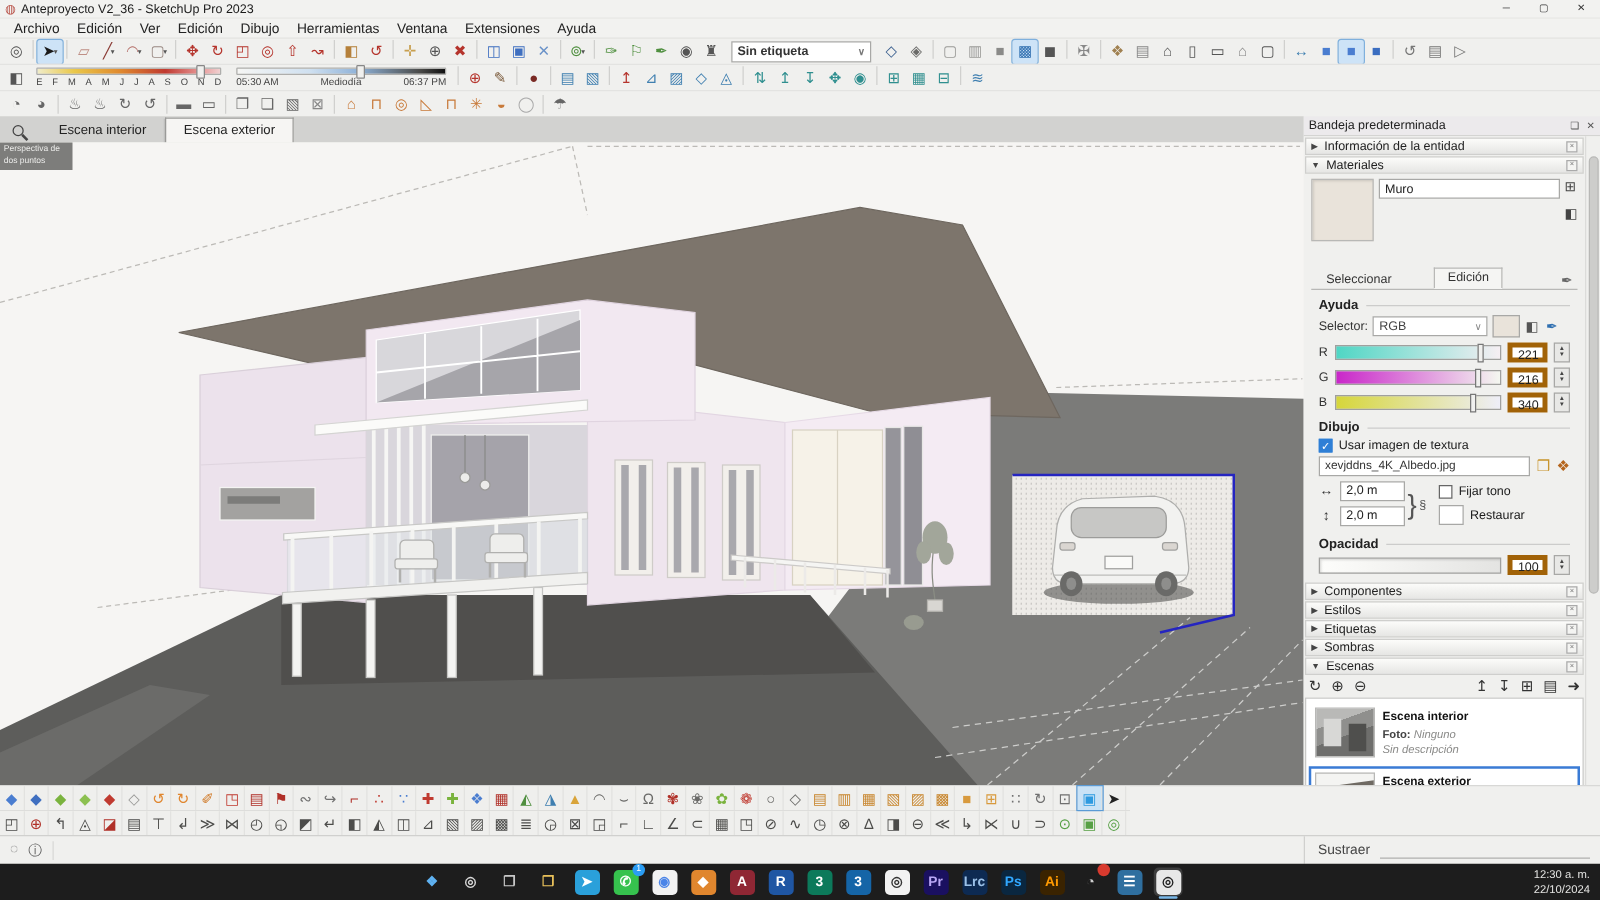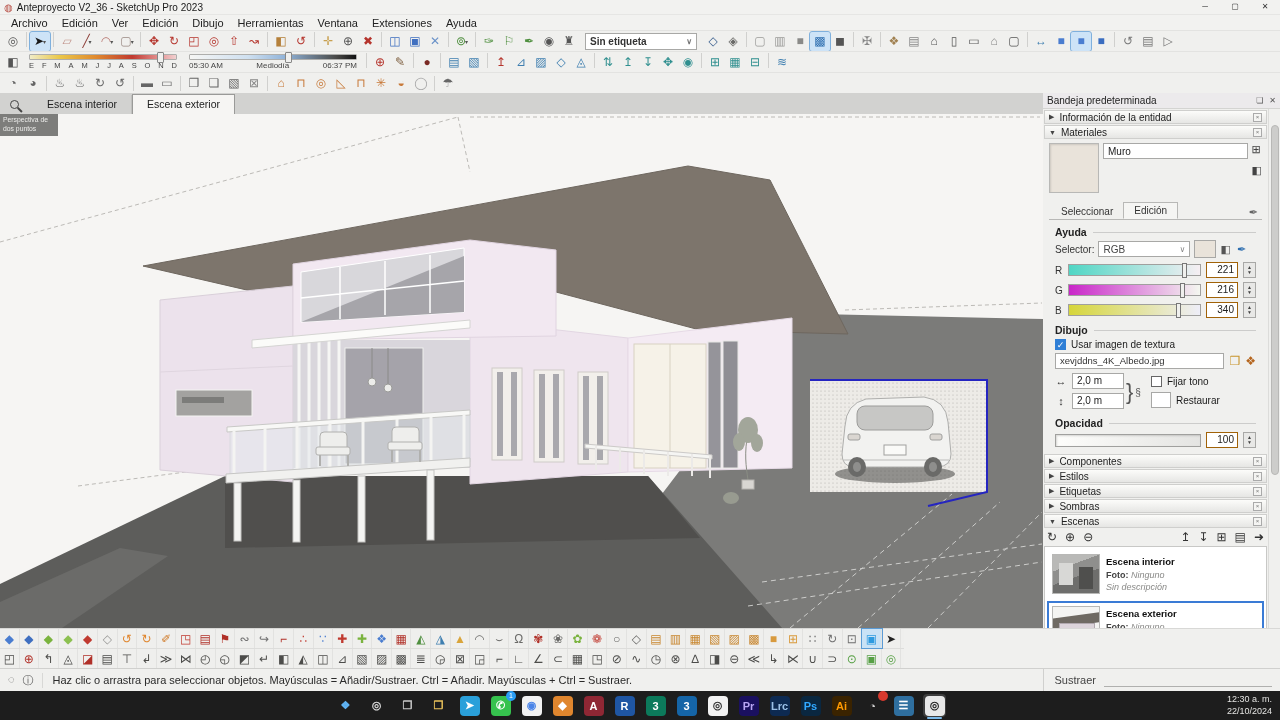--- a/index.html
+++ b/index.html
@@ -48,35 +48,35 @@
   #tray-header .hicons { margin-left:auto; display:flex; gap:6px; font-size:8px; color:#555; }
   #tray { top:109px; left:1043px; width:225px; height:519px; background:#f0f0ee; font-size:10px; overflow:hidden; }
   .pbar { height:14px; background:linear-gradient(#fcfcfa,#e6e6e4); border:1px solid #cfcfcd; display:flex; align-items:center; padding:0 4px; margin:1px 1px 0; color:#222; }
   .pbar .arr { font-size:7px; margin-right:5px; color:#444; }
   .pbar .pclose { margin-left:auto; width:9px; height:9px; border:1px solid #aaa; font-size:6px; line-height:7px; text-align:center; color:#777; background:#f4f4f2;}
   .mat-body { padding:4px 6px 0; }
   .mat-row { display:flex; }
   #mat-swatch { width:50px; height:50px; background:#e9e3da; border:1px solid #b8b8b6; box-shadow:inset 1px 1px 2px rgba(0,0,0,.12); flex:none;}
   #mat-name { flex:1; height:16px; border:1px solid #a8a8a6; background:#fff; font-size:10px; padding:1px 4px; margin:0 4px; color:#222;}
   .mat-icons { display:flex; flex-direction:column; gap:8px; font-size:11px; color:#444; }
-  .et-tabs { display:flex; align-items:flex-end; border-bottom:1px solid #b8b8b6; margin-top:10px; height:17px; padding-left:2px;}
+  .et-tabs { display:flex; align-items:flex-end; border-bottom:1px solid #b8b8b6; margin-top:22px; height:17px; padding-left:2px;gap:24px;}
   .et-tab { font-size:10px; padding:2px 10px; color:#333; }
   .et-tab.active { background:#f5f5f3; border:1px solid #b8b8b6; border-bottom:1px solid #f5f5f3; }
   .dropper { margin-left:auto; font-size:11px; color:#666; padding-right:4px;}
   .sec-head { font-weight:bold; font-size:10.5px; margin:6px 6px 2px; color:#222; display:flex; align-items:center; gap:6px;}
   .sec-head::after { content:""; flex:1; height:1px; background:#cccccb; }
   .sel-row { display:flex; align-items:center; margin:2px 6px; gap:4px; color:#333;}
   .sel-dd { width:92px; height:16px; border:1px solid #a8a8a6; background:#fff; display:flex; align-items:center; font-size:10px; padding:0 4px; color:#444;}
   .sel-dd span:last-child { margin-left:auto; font-size:8px; color:#888;}
   .mini-swatch { width:22px; height:18px; background:#e9e3da; border:1px solid #a8a8a6; }
   .chan-row { display:flex; align-items:center; gap:5px; margin:4px 6px; }
   .chan-row .clabel { width:8px; color:#333; }
   .chan-track { flex:1; height:12px; border:1px solid #a0a09e; position:relative; background:linear-gradient(90deg,var(--c1),var(--c2)); }
   .chan-thumb { position:absolute; top:-2px; width:5px; height:15px; background:#f0f0ee; border:1px solid #777; }
-  .numbox { width:32px; height:16px; border:1px solid #a16207; background:#fff; font-size:10px; text-align:right; padding:1px 3px; color:#222;}
+  .numbox { width:32px; height:16px; border:4px solid #a16207; background:#fff; font-size:10px; text-align:right; padding:1px 3px; color:#222;}
   .spin { width:13px; height:16px; border:1px solid #a8a8a6; background:#e8e8e6; display:flex; flex-direction:column; align-items:center; justify-content:center; font-size:5px; color:#444; line-height:1;}
   .cb-row { display:flex; align-items:center; gap:5px; margin:3px 6px; color:#222;}
   .cbox { width:11px; height:11px; border:1px solid #666; background:#fff; flex:none; font-size:9px; line-height:10px; text-align:center;}
   .cbox.checked { background:#2f7fd6; border-color:#2f7fd6; color:#fff; }
   .file-row { display:flex; align-items:center; gap:5px; margin:2px 6px;}
   .file-box { flex:1; height:16px; border:1px solid #a8a8a6; background:#fff; font-size:9.5px; padding:1px 4px; color:#333; white-space:nowrap; overflow:hidden;}
   .dim-wrap { display:flex; margin:4px 6px 0; }
   .dim-col { display:flex; flex-direction:column; gap:4px; }
   .dim-row { display:flex; align-items:center; gap:5px; }
   .dim-icon { width:12px; text-align:center; color:#333; font-size:11px;}
@@ -1175,21 +1175,20 @@
       </span>
     </div>
 </div>
 
 <div id="statusbar" class="abs">
   <div id="status-icons">
 
   <span>◌</span>
       <span>ⓘ</span>
     </div>
-  <span>Haz clic o arrastra para seleccionar objetos. Mayúsculas = Añadir/Sustraer. Ctrl = Añadir. Mayúsculas + Ctrl = Sustraer.</span>
   <div id="measures">
     <span>Sustraer</span>
     <span id="measure-field"></span>
   </div>
 </div>
 
 <div id="taskbar" class="abs">
   <div id="taskcenter">
 
   <div class="task">

